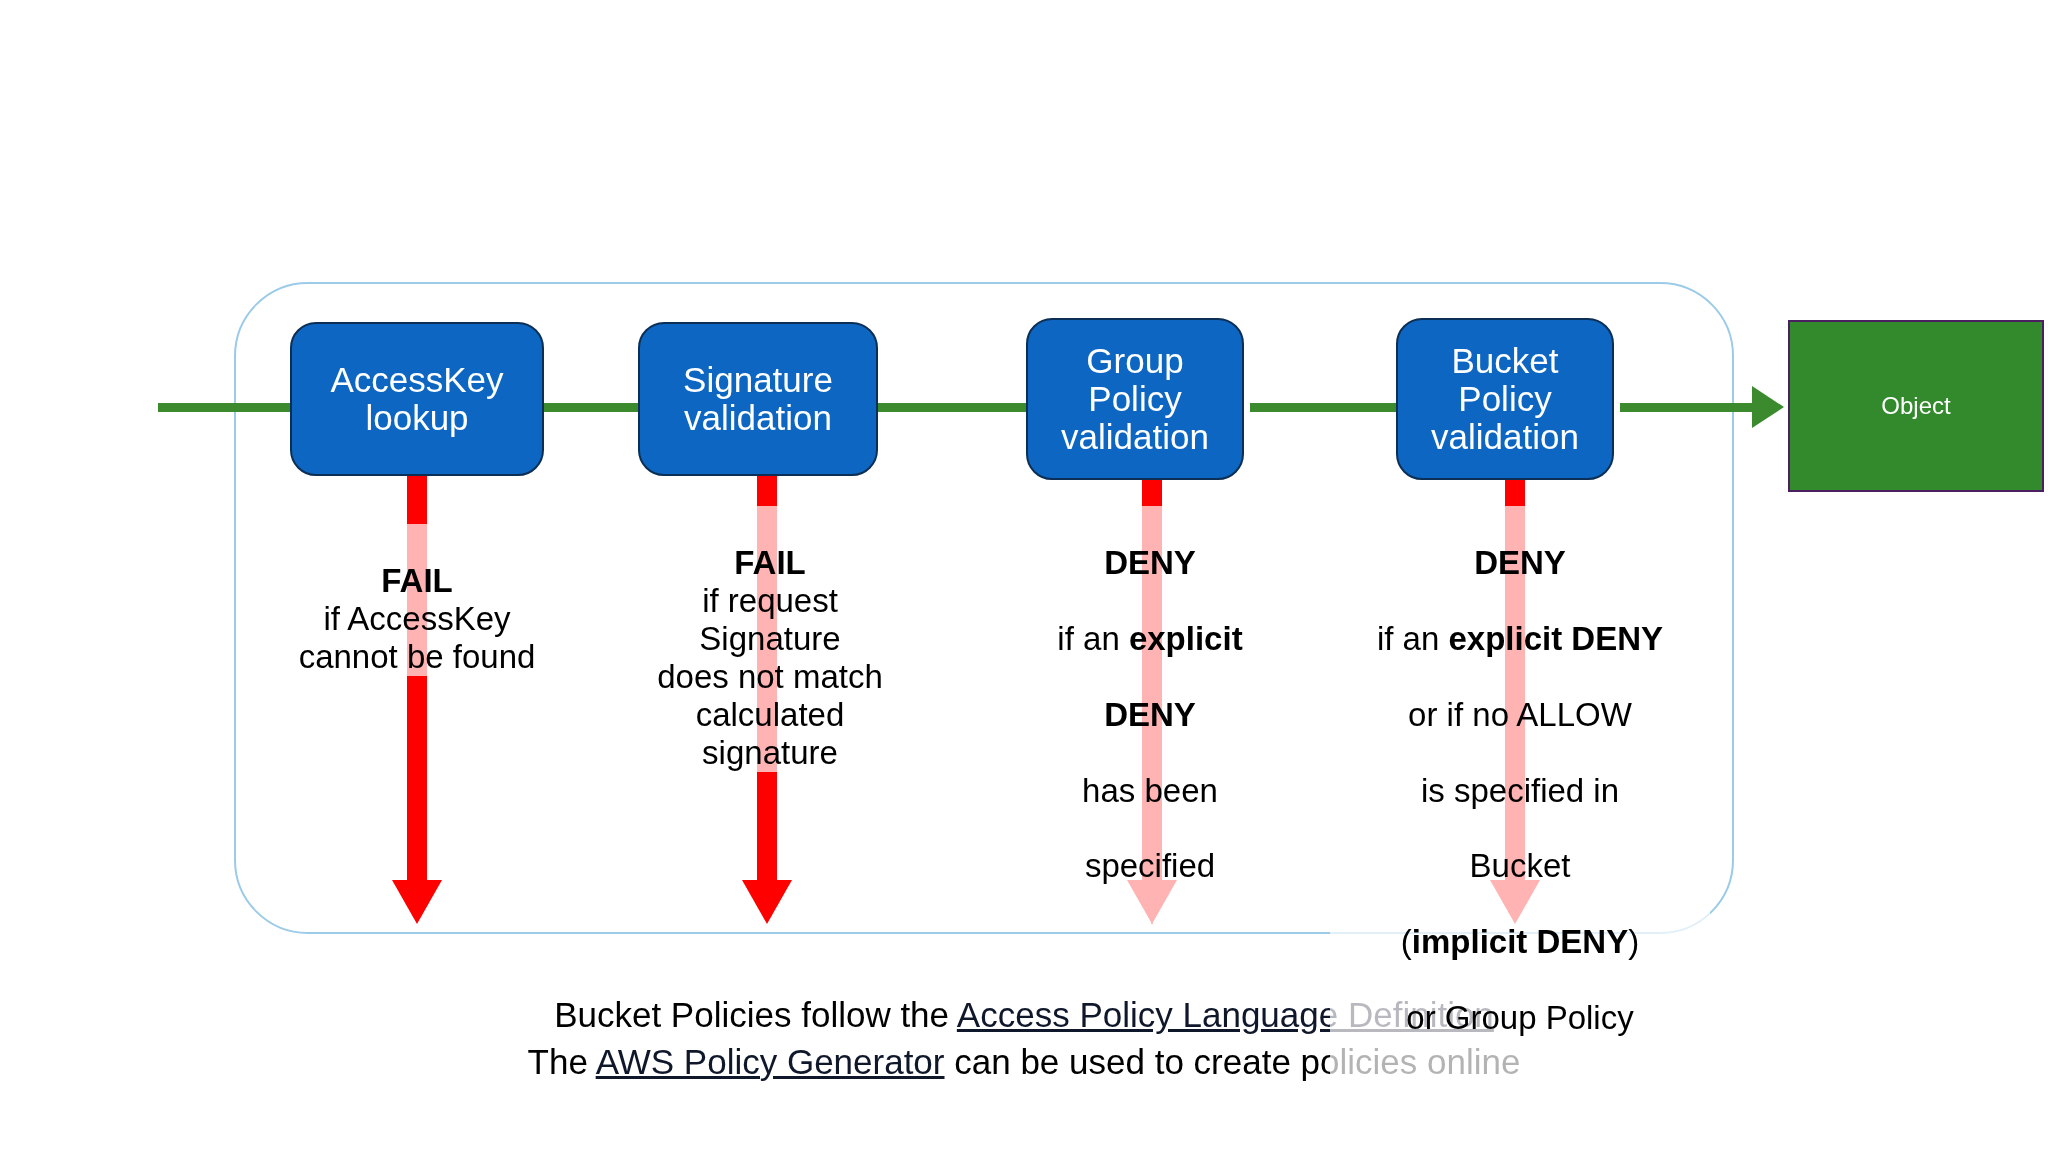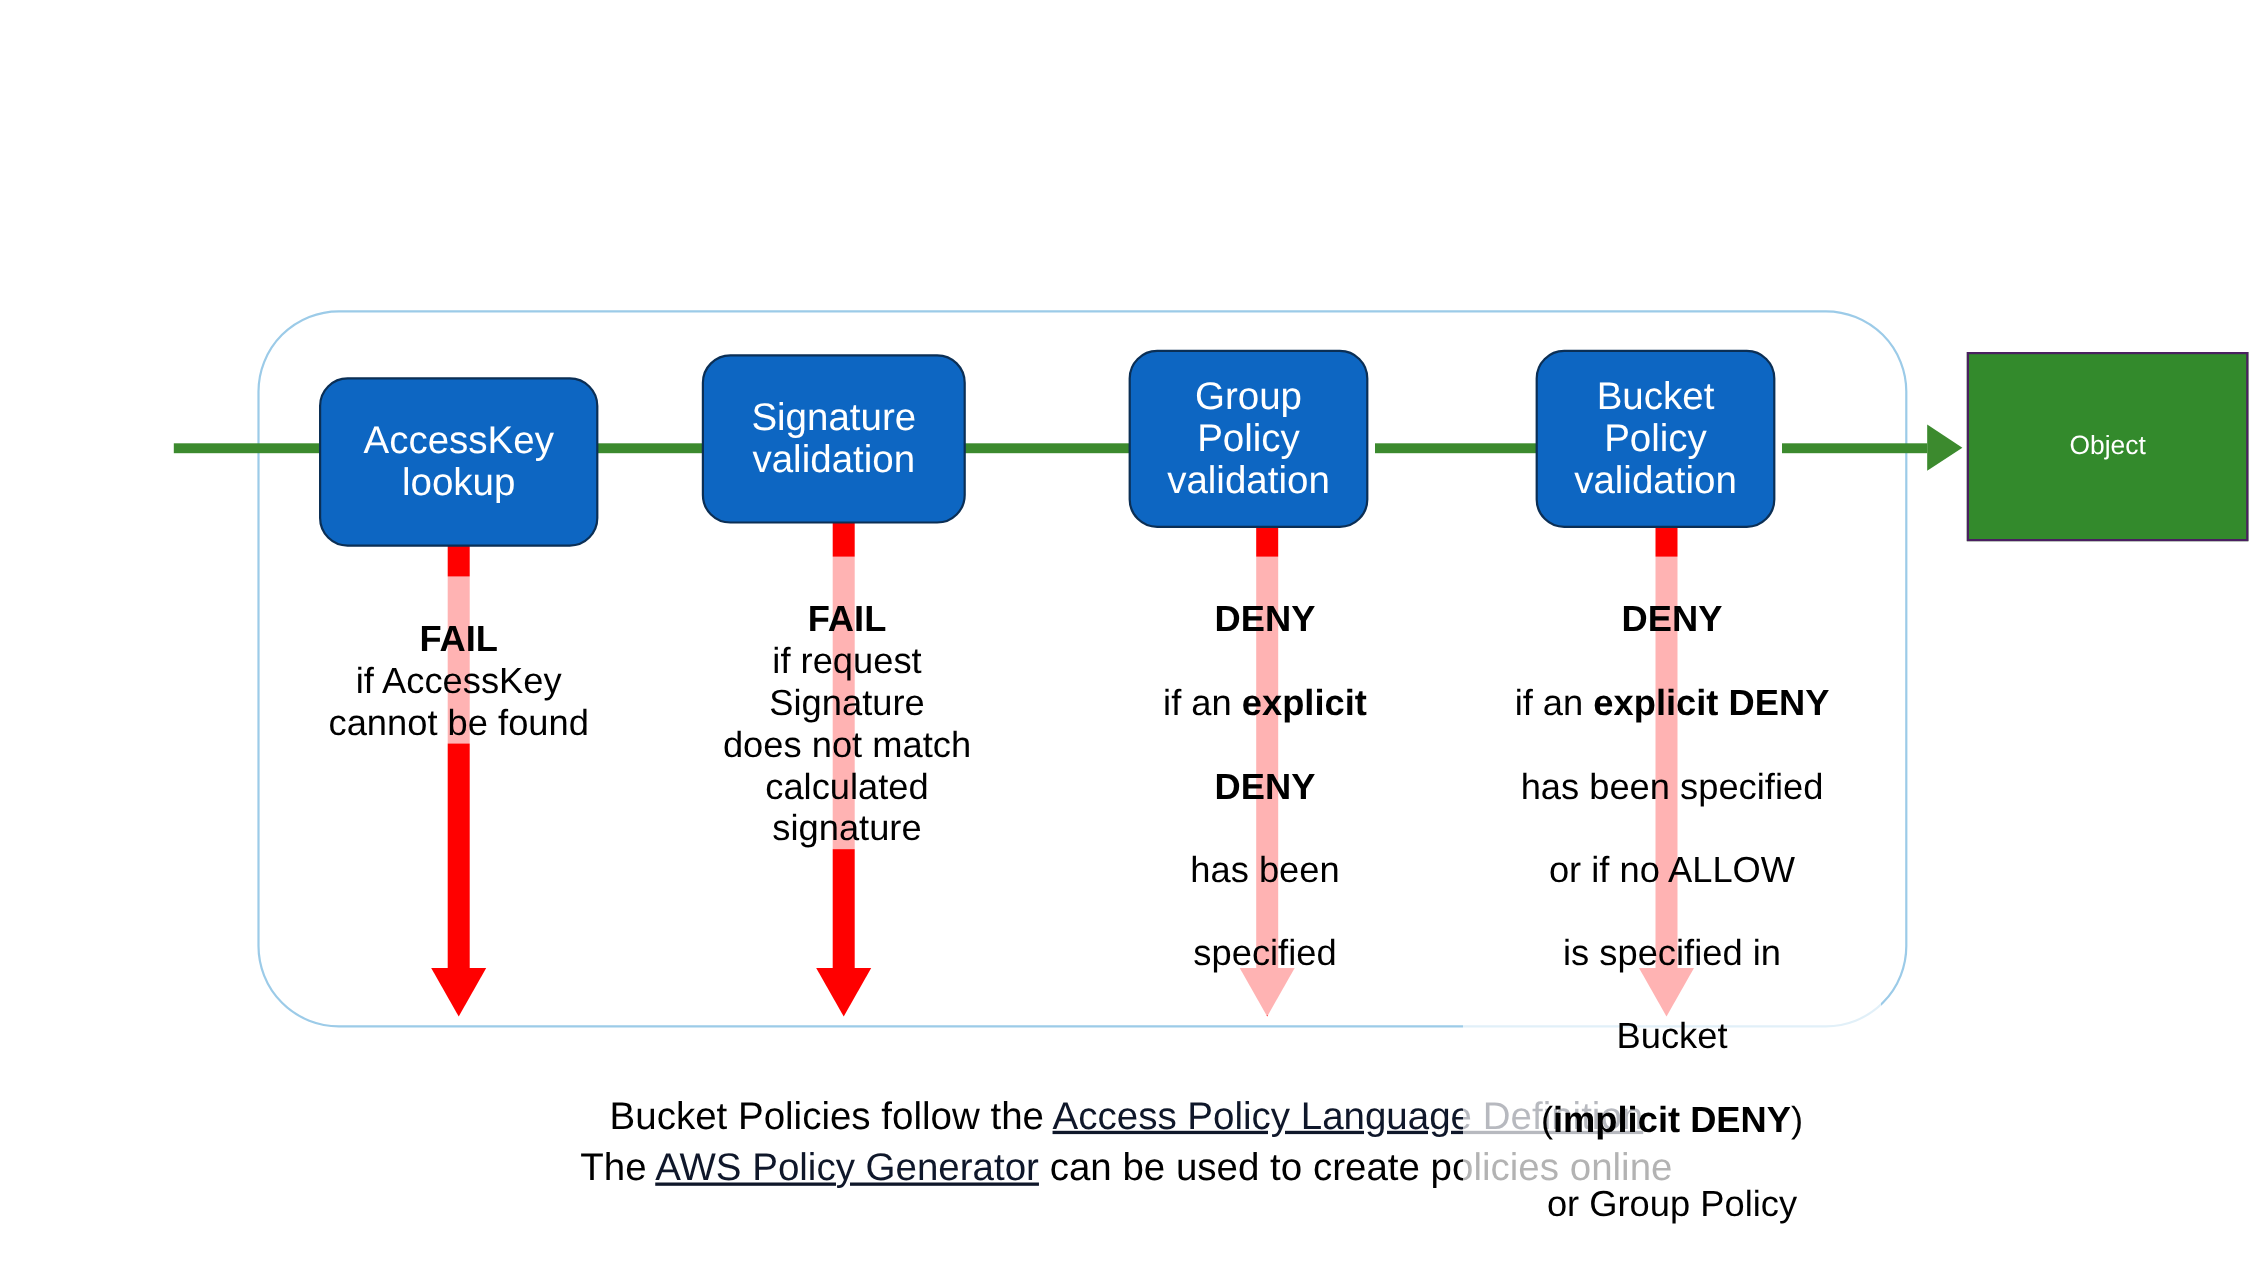--- a/index.html
+++ b/index.html
@@ -203,29 +203,28 @@
     <span class="hd">DENY</span>
     <div><span>if an </span><span class="b">explicit</span></div>
     <div class="b">DENY</div>
     <div>has been</div>
     <div>specified</div>
   </div>
 
   <div class="note" style="left:1330px; top:506px; width:380px;">
     <span class="hd">DENY</span>
     <div><span>if an </span><span class="b">explicit DENY</span></div>
-    <div>has been specified</div>
     <div>or if no ALLOW</div>
     <div>is specified in</div>
     <div>Bucket</div>
     <div><span>(</span><span class="b">implicit DENY</span><span>)</span></div>
     <div>or Group Policy</div>
   </div>
 
-  <div class="stage-box" style="left:290px; top:322px; width:254px; height:154px;margin-top:21px;">
+  <div class="stage-box" style="left:290px; top:322px; width:254px; height:154px;">
     <span class="lbl">AccessKey
 lookup</span>
   </div>
 
   <div class="stage-box" style="left:638px; top:322px; width:240px; height:154px;">
     <span class="lbl">Signature
 validation</span>
   </div>
 
   <div class="stage-box" style="left:1026px; top:318px; width:218px; height:162px;">

